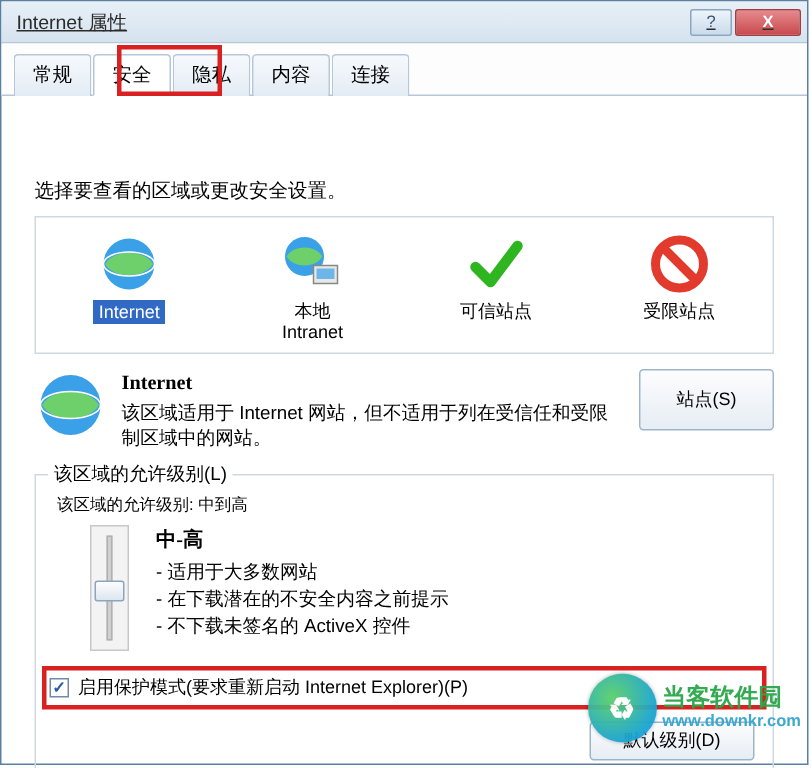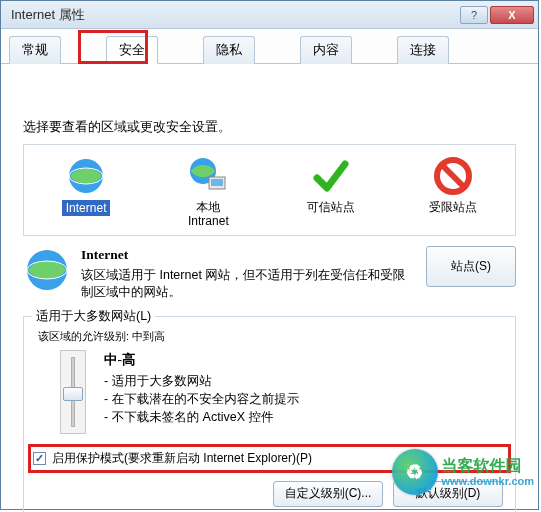--- a/index.html
+++ b/index.html
@@ -21,20 +21,21 @@
     position: relative;
   }
   .titlebar {
     height: 28px;
     background: linear-gradient(to bottom, #e8f0f7, #d5e3ef);
     border-bottom: 1px solid #b5c7d8;
     display: flex;
     align-items: center;
     padding: 0 4px 0 10px;
     color: #2b2b2b;
+    text-decoration: underline;
   }
   .titlebar .title { flex: 1; font-size: 13px; }
   .titlebar .ctrlbtn {
     width: 28px; height: 18px;
     margin-left: 2px;
     background: linear-gradient(to bottom,#eef4fa,#c9dbec);
     border: 1px solid #8aa6c1;
     border-radius: 2px;
     display: flex; align-items: center; justify-content: center;
     font-size: 11px; color: #3a5573;
@@ -44,21 +45,20 @@
     background: linear-gradient(to bottom,#e68a8d,#c84a4e);
     border-color: #a53c40;
     color: #fff;
     font-weight: bold;
   }
   .tabs {
     display: flex;
     padding: 6px 8px 0 8px;
     border-bottom: 1px solid #b5c7d8;
     background: #fdfdfe;
-    gap: 44px;
   }
   .tab {
     padding: 4px 12px;
     border: 1px solid #b5c7d8;
     border-bottom: none;
     margin-right: 1px;
     background: linear-gradient(to bottom,#f6f9fc,#e3ecf4);
     border-radius: 3px 3px 0 0;
     font-size: 13px;
     position: relative;
@@ -232,21 +232,21 @@
       <div class="zone-desc-text">
         <div class="h">Internet</div>
         <div>该区域适用于 Internet 网站，但不适用于列在受信任和受限制区域中的网站。</div>
       </div>
       <div>
         <div class="sites-btn">站点(S)</div>
       </div>
     </div>
 
     <div class="sec-group">
-      <div class="sec-group-legend">适用于大多数网站(L)</div>
+      <div class="sec-group-legend">该区域的允许级别(L)</div>
       <div class="allow-line">该区域的允许级别: 中到高</div>
 
       <div class="slider-area">
         <div class="slider">
           <div class="track"></div>
           <div class="thumb"></div>
         </div>
         <div class="slider-text">
           <div class="lvl">中-高</div>
           <div>- 适用于大多数网站</div>
@@ -254,21 +254,20 @@
           <div>- 不下载未签名的 ActiveX 控件</div>
         </div>
       </div>
 
       <div class="checkbox-row checkbox-highlight">
         <span class="checkbox">✓</span>
         <span>启用保护模式(要求重新启动 Internet Explorer)(P)</span>
       </div>
 
       <div class="bottom-btns">
-        <div class="btn">自定义级别(C)...</div>
         <div class="btn">默认级别(D)</div>
       </div>
     </div>
   </div>
 
   <div class="watermark">
     <div class="wm-badge">♻</div>
     <div class="wm-text">
       <span class="cn">当客软件园</span>
       <span class="url">www.downkr.com</span>

